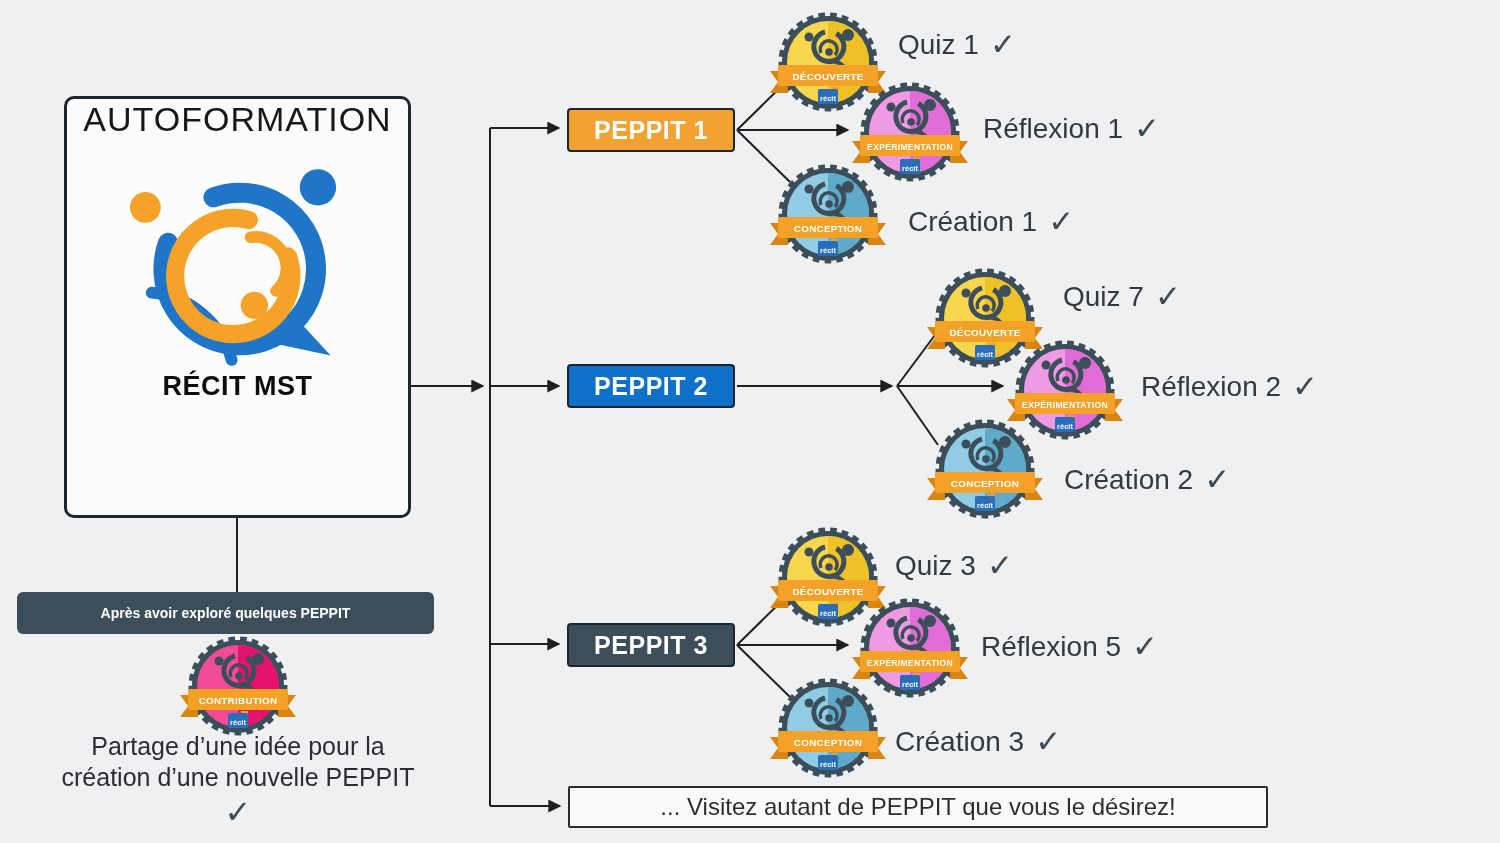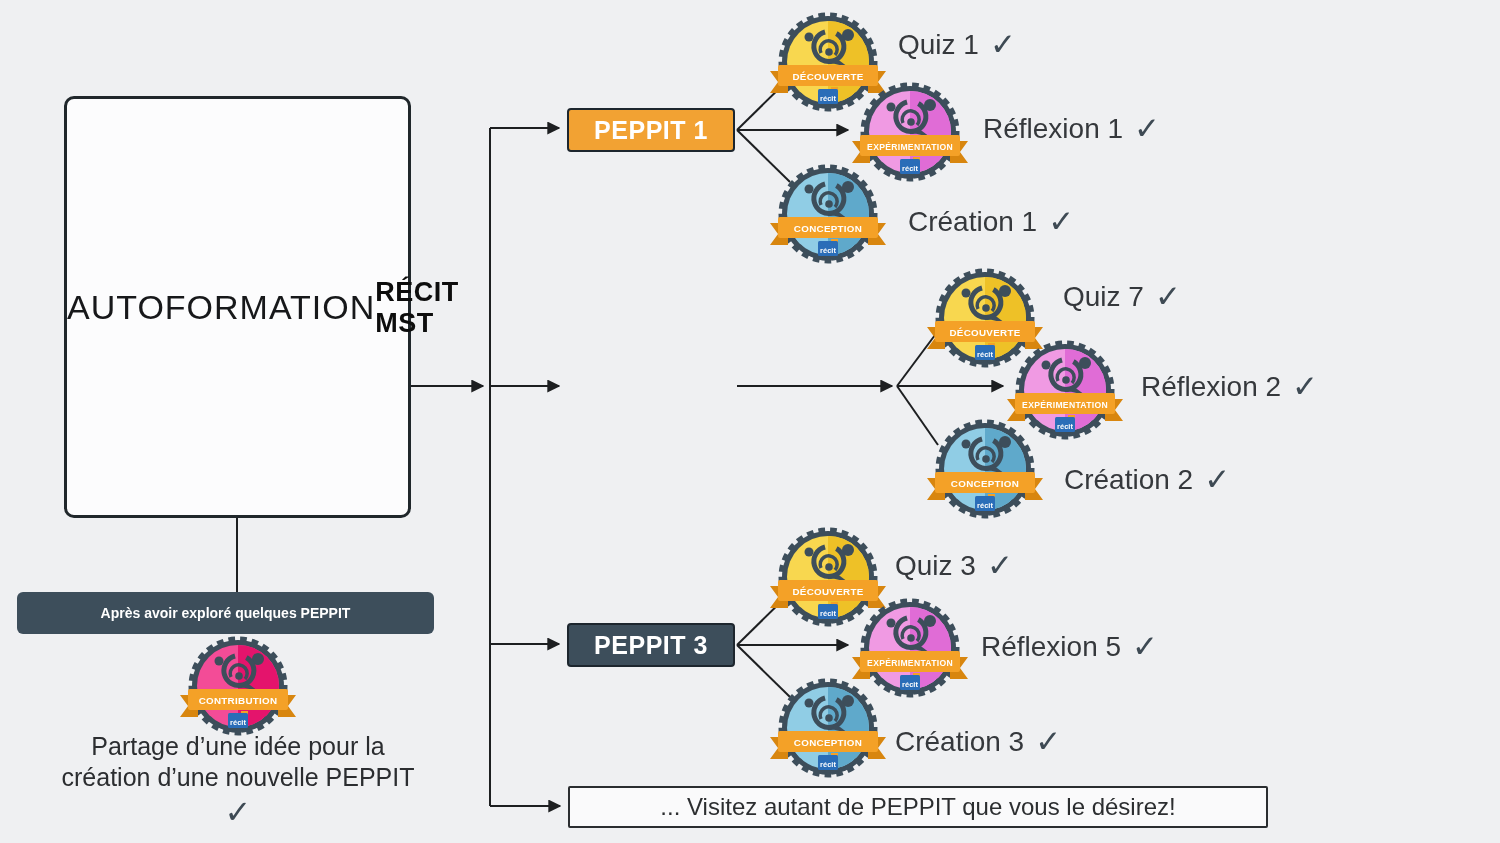--- a/index.html
+++ b/index.html
@@ -10,21 +10,21 @@
     --ring:#3d4e5b;--rib:#f4a127;--fold:#d8860f;--recit:#2a6db8;--line:#1d1f21;
   }
   svg{display:block}
   #connectors{position:absolute;left:0;top:0;z-index:1;}
   .node{position:absolute;z-index:2;}
 
   
   .main-box{
     left:64px;top:96px;width:347px;height:422px;background:#fcfcfd;
     border:3px solid #20272b;border-radius:10px;box-sizing:border-box;
-    display:flex;flex-direction:row;align-items:center;
+    display:flex;flex-direction:column;align-items:center;
   }
   .main-title{font-size:34px;font-weight:500;letter-spacing:1px;color:#17181a;line-height:40px;}
   .main-logo{margin-top:12px;}
   .brand{font-size:47px;font-weight:800;letter-spacing:1px;color:#0d0d0d;line-height:50px;margin-top:4px;}
   .brand-sub{font-size:27px;font-weight:800;letter-spacing:.5px;color:#0d0d0d;margin-top:2px;}
 
   
   .banner{
     left:17px;top:592px;width:417px;height:42px;background:var(--ring);
     border-radius:6px;color:#fff;font-weight:700;font-size:14px;
@@ -140,20 +140,21 @@
 
   <svg class="node badge" style="left: 178px; top: 629px; --bl: #f34c97; --bd: #e4146c;" viewBox="-60 -55 120 120">
     <use href="#badge-shape"></use>
     <text class="rlabel" x="0" y="20">CONTRIBUTION</text>
   </svg>
 
   <div class="node caption">Partage d’une idée pour la création d’une nouvelle PEPPIT</div>
   <div class="node big-check">✓</div>
 
   <div class="node peppit-btn" style="left: 567px; top: 108px; --btn: #f2a233;">PEPPIT 1</div>
+  <div class="node peppit-btn" style="left: 567px; top: 364px; --btn: #0e70c8;">PEPPIT 2</div>
   <div class="node peppit-btn" style="left: 567px; top: 623px; --btn: #3d4e5b;">PEPPIT 3</div>
 
   <svg class="node badge" style="left: 768px; top: 5px; --bl: #f8d74f; --bd: #eec127;" viewBox="-60 -55 120 120">
     <use href="#badge-shape"></use>
       <text class="rlabel" x="0" y="20">DÉCOUVERTE</text>
   </svg>
   <svg class="node badge" style="left: 850px; top: 75px; --bl: #f09ae3; --bd: #e06cd6;" viewBox="-60 -55 120 120">
     <use href="#badge-shape"></use>
       <text class="rlabel rlabel-sm" x="0" y="20">EXPÉRIMENTATION</text>
   </svg>

